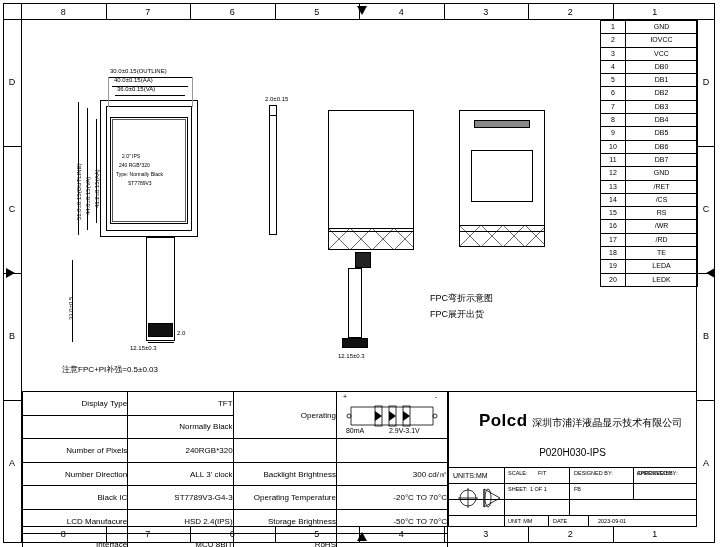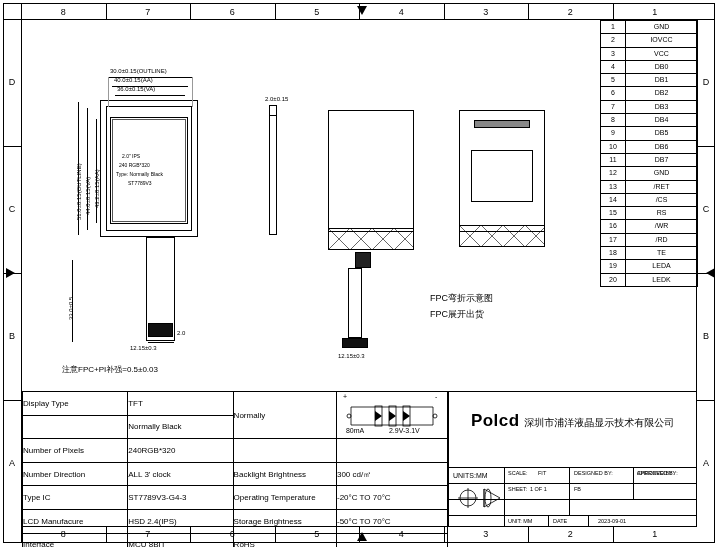--- a/index.html
+++ b/index.html
@@ -31,30 +31,30 @@
   .draw{position:absolute;left:22px;top:20px;width:575px;height:370px;}
 
   
   .ln{position:absolute;background:#000;}
   .box{position:absolute;border:1px solid #000;box-sizing:border-box;}
   .lbl{position:absolute;font-size:6px;white-space:nowrap;}
   .lblv{position:absolute;font-size:6px;white-space:nowrap;transform-origin:0 0;transform:rotate(-90deg);}
 
   
   .spec{position:absolute;left:22px;top:391px;width:426px;height:136px;border-collapse:collapse;font-size:8px;}
-  .spec td{border:1px solid #000;text-align:left;padding:0;height:22.6px;}
+  .spec td{border:1px solid #000;text-align:right;padding:0;height:22.6px;}
   .c1{width:106px;}
   .c2{width:106px;}
   .c3{width:104px;}
   .c4{width:110px;}
 
   
   .title-block{position:absolute;left:448px;top:391px;width:249px;height:136px;}
   .tb-line{position:absolute;background:#000;}
-  .brand{position:absolute;left:4px;top:20px;width:241px;text-align:center;}
+  .brand{position:absolute;left:12px;top:20px;width:241px;text-align:center;}
   .brand .en{font-size:17px;font-weight:bold;letter-spacing:.5px;}
   .brand .cn{font-size:10px;}
   .partno{position:absolute;left:0;top:56px;width:249px;text-align:center;font-size:10px;}
   .tbcell{position:absolute;font-size:5.5px;}
 
   
   .bl{position:absolute;}
 </style>
 </head>
 <body>
@@ -299,21 +299,21 @@
 
     <div class="lbl" style="left:408px;top:272px;font-size:9px;">FPC弯折示意图</div>
     <div class="lbl" style="left:408px;top:288px;font-size:9px;">FPC展开出货</div>
   </div>
 
   <table class="spec">
     <tbody>
       <tr>
         <td class="c1" rowspan="1">Display Type</td>
         <td class="c2">TFT</td>
-        <td class="c3" rowspan="2">Normally</td>
+        <td class="c3" rowspan="2">Operating</td>
         <td class="c4" rowspan="2">
           <div class="bl" style="position:relative;width:110px;height:45px;">
             <svg width="110" height="45" style="position:absolute;left:0;top:0;">
               <line x1="14" y1="14" x2="96" y2="14" stroke="#000" stroke-width="0.8"></line>
               <line x1="14" y1="32" x2="96" y2="32" stroke="#000" stroke-width="0.8"></line>
               <line x1="14" y1="14" x2="14" y2="32" stroke="#000" stroke-width="0.8"></line>
               <line x1="96" y1="14" x2="96" y2="32" stroke="#000" stroke-width="0.8"></line>
               <rect x="38" y="13" width="7" height="20" fill="none" stroke="#000" stroke-width="0.8"></rect>
               <rect x="52" y="13" width="7" height="20" fill="none" stroke="#000" stroke-width="0.8"></rect>
               <rect x="66" y="13" width="7" height="20" fill="none" stroke="#000" stroke-width="0.8"></rect>
@@ -340,21 +340,21 @@
         <td class="c3"></td>
         <td class="c4"></td>
       </tr>
       <tr>
         <td class="c1">Number Direction</td>
         <td class="c2">ALL 3' clock</td>
         <td class="c3">Backlight Brightness</td>
         <td class="c4">300 cd/㎡</td>
       </tr>
       <tr>
-        <td class="c1">Type IC</td>
+        <td class="c1">Black IC</td>
         <td class="c2">ST7789V3-G4-3</td>
         <td class="c3">Operating Temperature</td>
         <td class="c4">-20°C TO 70°C</td>
       </tr>
       <tr>
         <td class="c1">LCD Manufacure</td>
         <td class="c2">HSD 2.4(IPS)</td>
         <td class="c3">Storage Brightness</td>
         <td class="c4">-50°C TO 70°C</td>
       </tr>
@@ -368,20 +368,21 @@
   </table>
 
   <div class="title-block">
     <div style="position:absolute;left:0;top:0;width:249px;height:136px;border:1px solid #000;box-sizing:border-box;"></div>
 
     <div class="brand">
       <span class="en">Polcd</span>
       <span class="cn">深圳市浦洋液晶显示技术有限公司</span>
     </div>
 
+    <div class="partno">P020H030-IPS</div>
 
     <div class="tb-line" style="left:0;top:76px;width:249px;height:1px;"></div>
     <div class="tb-line" style="left:0;top:92px;width:249px;height:1px;"></div>
     <div class="tb-line" style="left:0;top:108px;width:249px;height:1px;"></div>
     <div class="tb-line" style="left:0;top:124px;width:249px;height:1px;"></div>
     <div class="tb-line" style="left:56px;top:76px;width:1px;height:60px;"></div>
     <div class="tb-line" style="left:121px;top:76px;width:1px;height:48px;"></div>
     <div class="tb-line" style="left:185px;top:76px;width:1px;height:32px;"></div>
     <div class="tb-line" style="left:100px;top:124px;width:1px;height:12px;"></div>
     <div class="tb-line" style="left:140px;top:124px;width:1px;height:12px;"></div>

